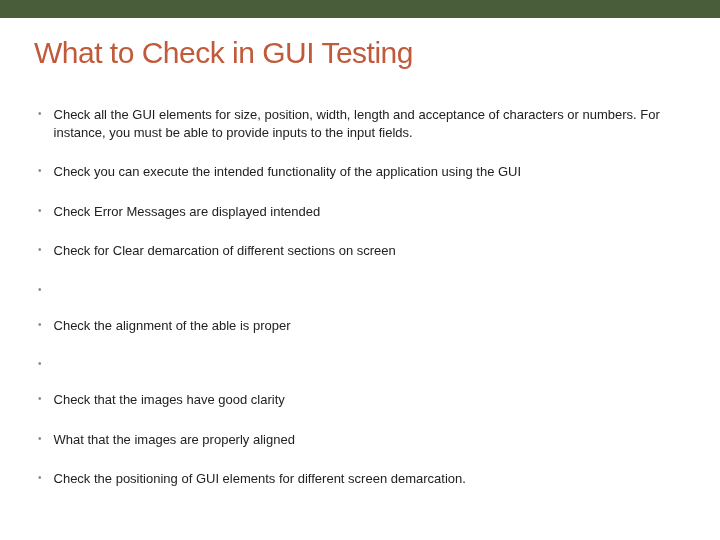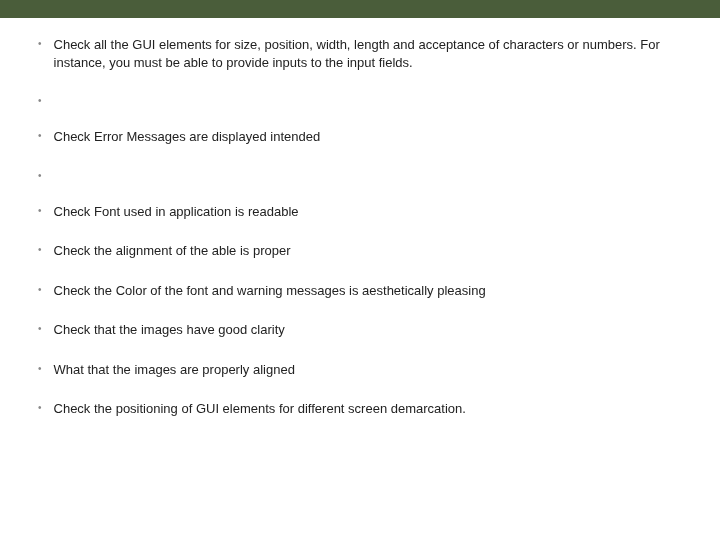--- a/index.html
+++ b/index.html
@@ -50,46 +50,47 @@
       color: #222;
       line-height: 1.35;
     }
   </style>
 </head>
 <body>
 
 <div class="top-bar"></div>
 
 <div class="content">
+  <h1 class="title">What to Check in GUI Testing</h1>
   <ul class="bullet-list">
     <li class="bullet-item">
       <span class="bullet-dot">•</span>
       <span class="bullet-text">Check all the GUI elements for size, position, width, length and acceptance of characters or numbers. For instance, you must be able to provide inputs to the input fields.</span>
     </li>
     <li class="bullet-item">
       <span class="bullet-dot">•</span>
+      <span class="bullet-text">Check you can execute the intended functionality of the application using the GUI</span>
     </li>
     <li class="bullet-item">
       <span class="bullet-dot">•</span>
       <span class="bullet-text">Check Error Messages are displayed intended</span>
     </li>
     <li class="bullet-item">
       <span class="bullet-dot">•</span>
+      <span class="bullet-text">Check for Clear demarcation of different sections on screen</span>
     </li>
     <li class="bullet-item">
       <span class="bullet-dot">•</span>
-      <span class="bullet-text">Check Font used in application is readable</span>
     </li>
     <li class="bullet-item">
       <span class="bullet-dot">•</span>
       <span class="bullet-text">Check the alignment of the able is proper</span>
     </li>
     <li class="bullet-item">
       <span class="bullet-dot">•</span>
-      <span class="bullet-text">Check the Color of the font and warning messages is aesthetically pleasing</span>
     </li>
     <li class="bullet-item">
       <span class="bullet-dot">•</span>
       <span class="bullet-text">Check that the images have good clarity</span>
     </li>
     <li class="bullet-item">
       <span class="bullet-dot">•</span>
       <span class="bullet-text">What that the images are properly aligned</span>
     </li>
     <li class="bullet-item">

